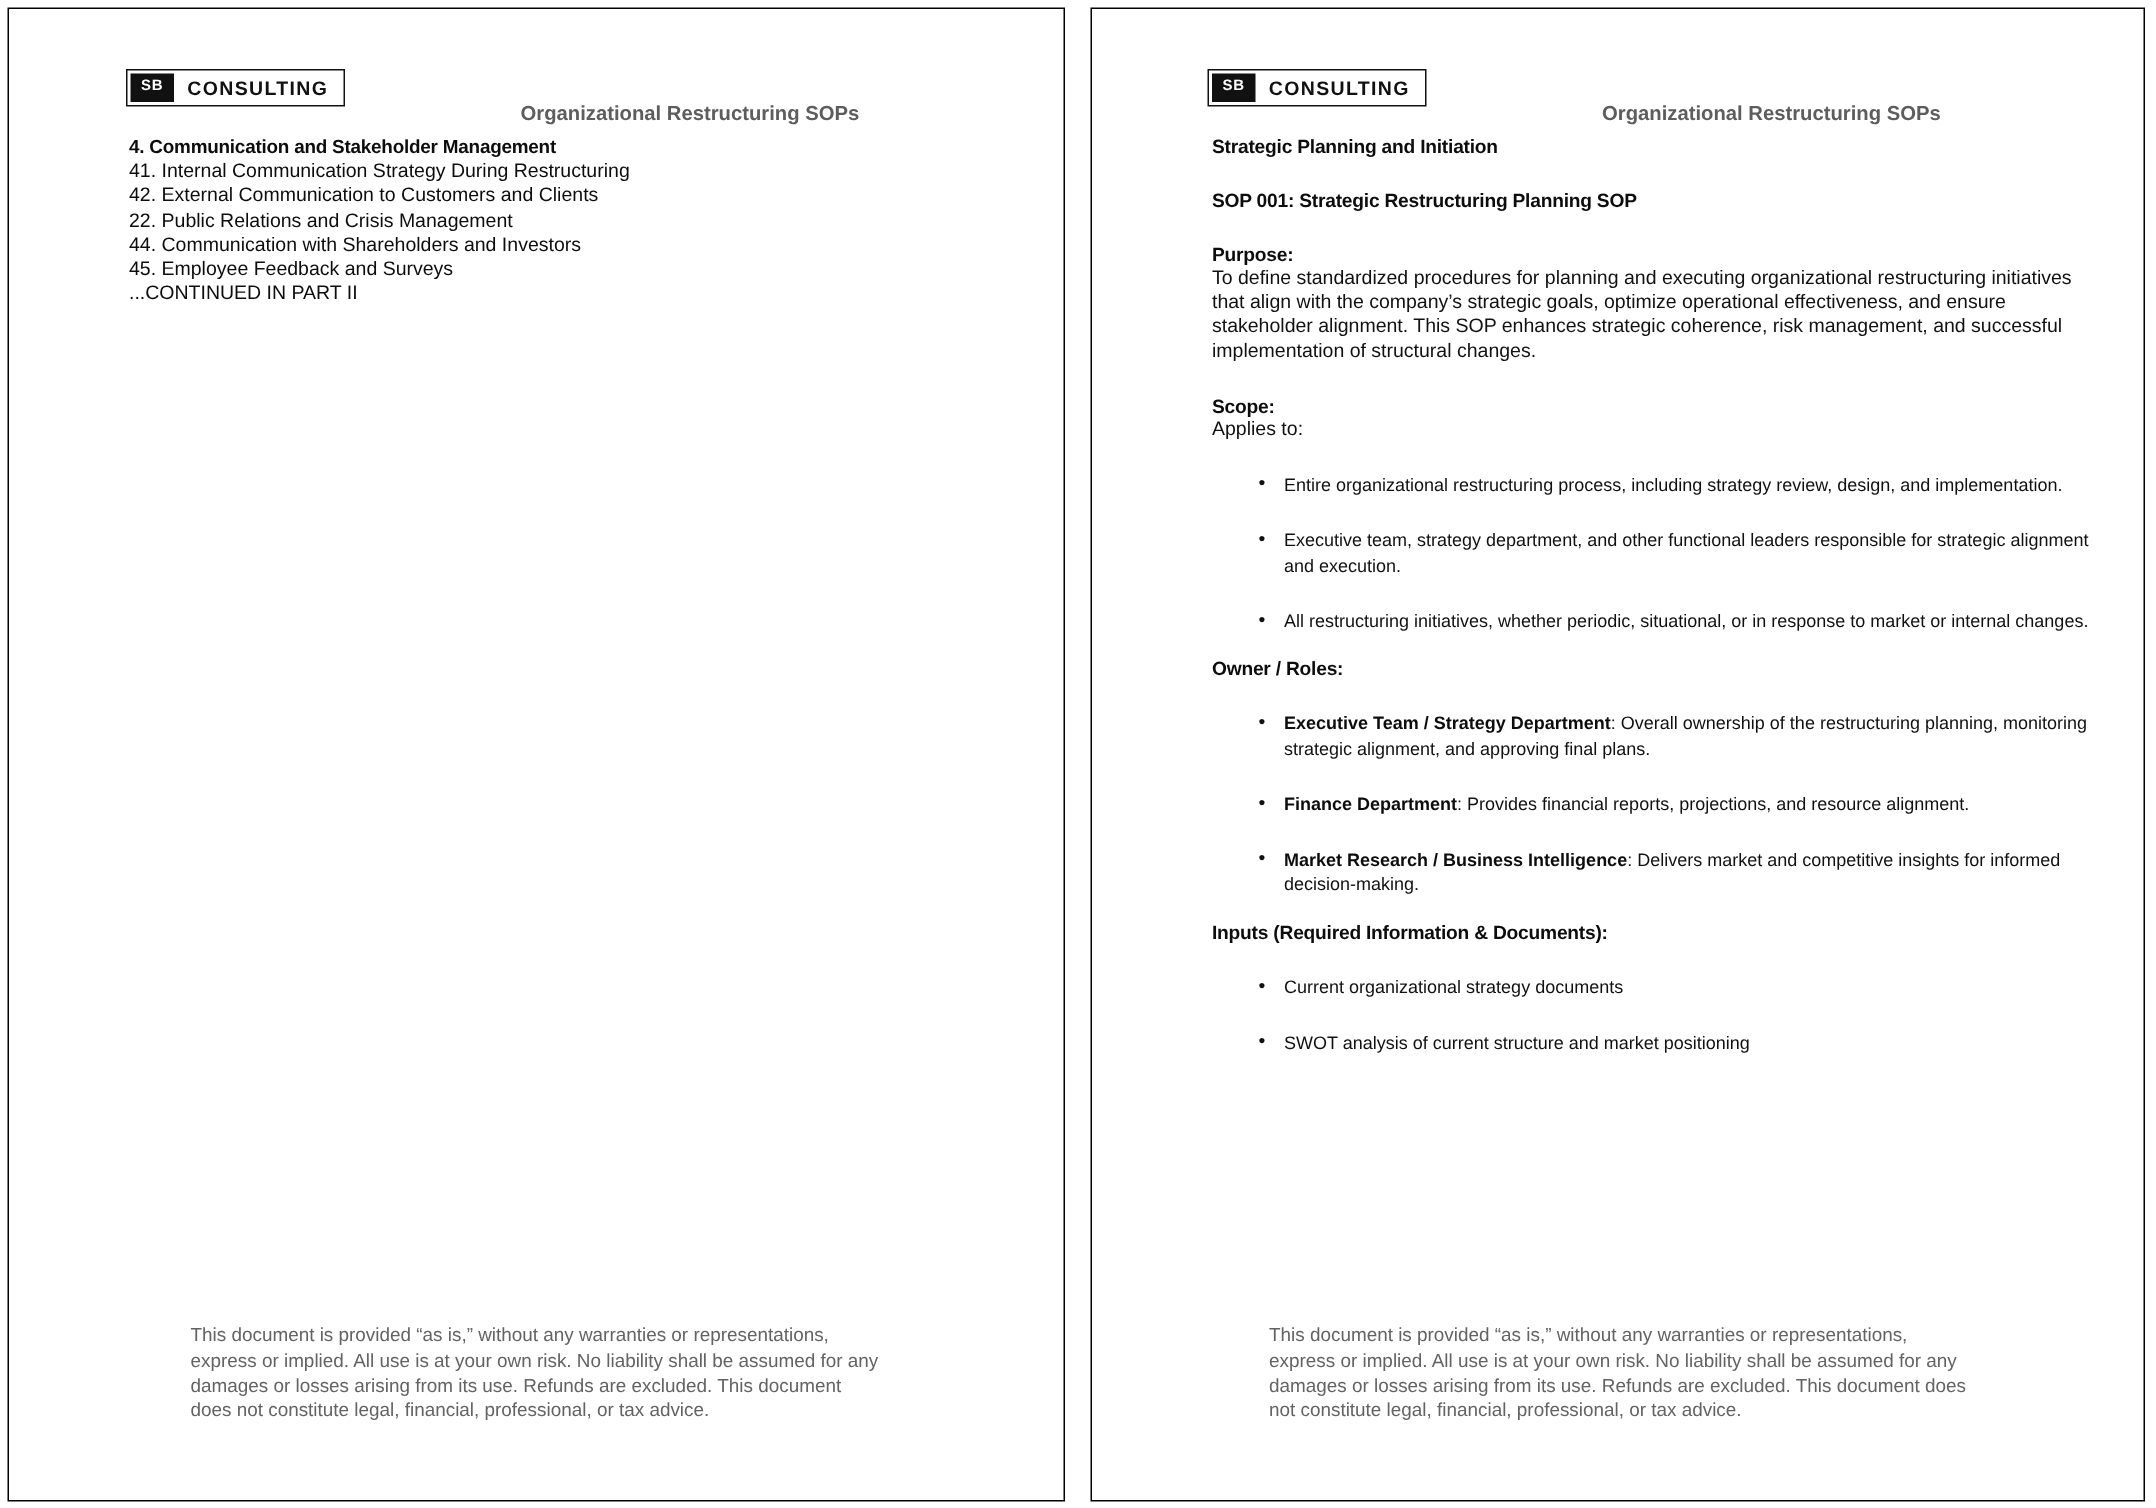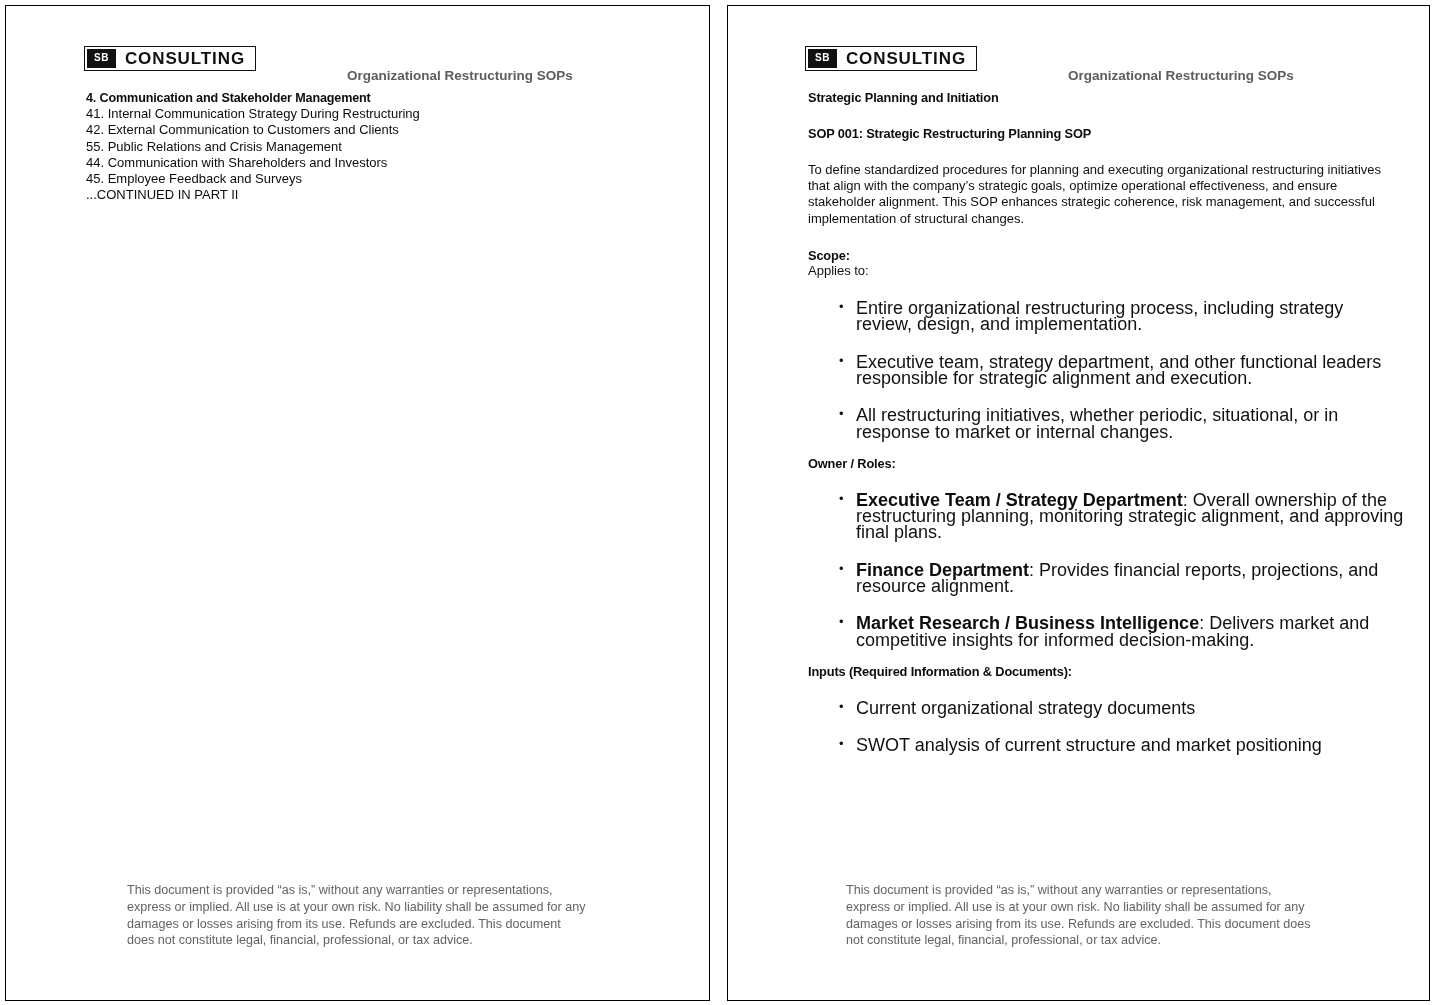--- a/index.html
+++ b/index.html
@@ -54,21 +54,21 @@
     font-size: 10px;
     font-weight: bold;
     letter-spacing: 0.5px;
     padding: 4px 7px 5px 7px;
     line-height: 1;
     vertical-align: middle;
   }
   .brand-word {
     display: inline-block;
     color: #111111;
-    font-size: 17px;
+    font-size: 13px;
     font-weight: bold;
     letter-spacing: 0.9px;
     padding-left: 9px;
     line-height: 1;
     vertical-align: middle;
   }
 
   .header-title {
     position: absolute;
     top: 22px;
@@ -124,21 +124,21 @@
   .spacer-md { height: 16px; }
 
   ul.bullets {
     list-style: none;
     margin: 0;
     padding: 0;
   }
   ul.bullets > li {
     position: relative;
     padding-left: 48px;
-    font-size: 18px;
+    font-size: 12px;
     line-height: 16.3px;
     color: #111111;
     margin-bottom: 21px;
   }
   ul.bullets > li:last-child { margin-bottom: 0; }
   ul.bullets > li::before {
     content: "\2022";
     position: absolute;
     left: 31px;
     top: -1px;
@@ -166,21 +166,21 @@
     <div class="brand-logo">
       <span class="brand-mark">SB</span><span class="brand-word">CONSULTING</span>
     </div>
     <div class="header-title">Organizational Restructuring SOPs</div>
   </div>
 
   <div class="content">
     <div class="h-bold">4. Communication and Stakeholder Management</div>
     <div class="line">41. Internal Communication Strategy During Restructuring</div>
     <div class="line">42. External Communication to Customers and Clients</div>
-    <div class="line">55. Public Relations and Crisis Management</div>
+    <div class="line">22. Public Relations and Crisis Management</div>
     <div class="line">44. Communication with Shareholders and Investors</div>
     <div class="line">45. Employee Feedback and Surveys</div>
     <div class="line">...CONTINUED IN PART II</div>
   </div>
 
   <div class="disclaimer">This document is provided “as is,” without any warranties or representations, express or implied. All use is at your own risk. No liability shall be assumed for any damages or losses arising from its use. Refunds are excluded. This document does not constitute legal, financial, professional, or tax advice.</div>
 </div>
 
 <div class="page page-right">
 
@@ -191,20 +191,21 @@
     <div class="header-title">Organizational Restructuring SOPs</div>
   </div>
 
   <div class="content">
 
     <div class="sec-head">Strategic Planning and Initiation</div>
     <div class="spacer-lg"></div>
     <div class="sec-head">SOP 001: Strategic Restructuring Planning SOP</div>
     <div class="spacer-lg"></div>
 
+    <div class="sec-head">Purpose:</div>
     <div class="para">To define standardized procedures for planning and executing organizational restructuring initiatives that align with the company’s strategic goals, optimize operational effectiveness, and ensure stakeholder alignment. This SOP enhances strategic coherence, risk management, and successful implementation of structural changes.</div>
     <div class="spacer-lg"></div>
 
     <div class="sec-head">Scope:</div>
     <div class="para">Applies to:</div>
     <div class="spacer-lg"></div>
 
     <ul class="bullets">
       <li>Entire organizational restructuring process, including strategy review, design, and implementation.</li>
       <li>Executive team, strategy department, and other functional leaders responsible for strategic alignment and execution.</li>

